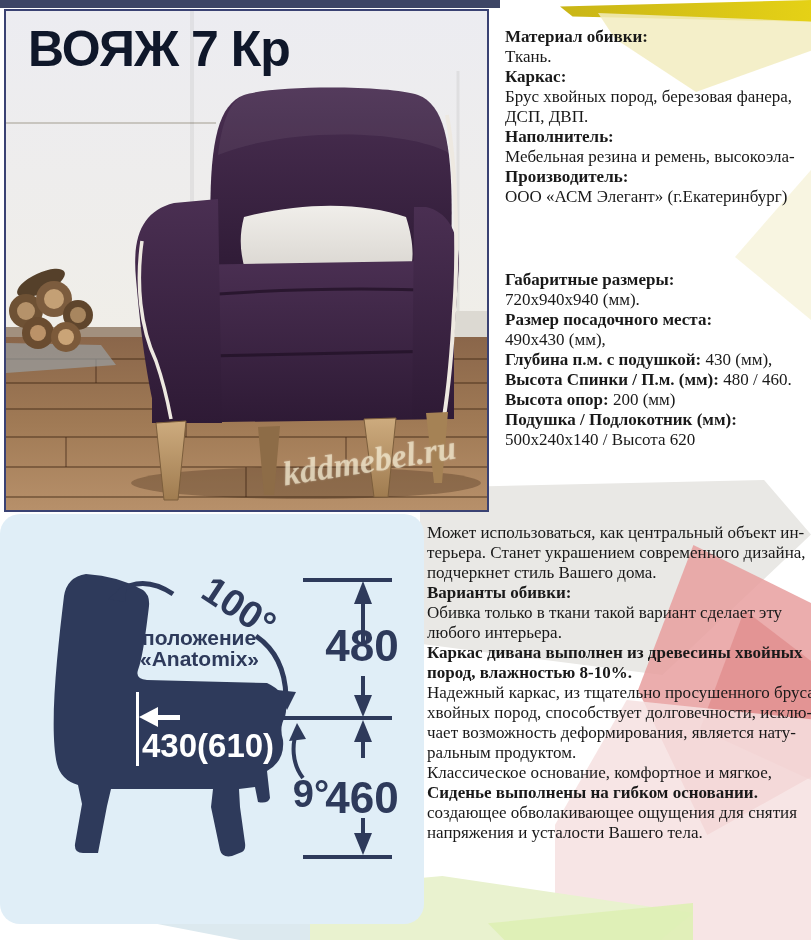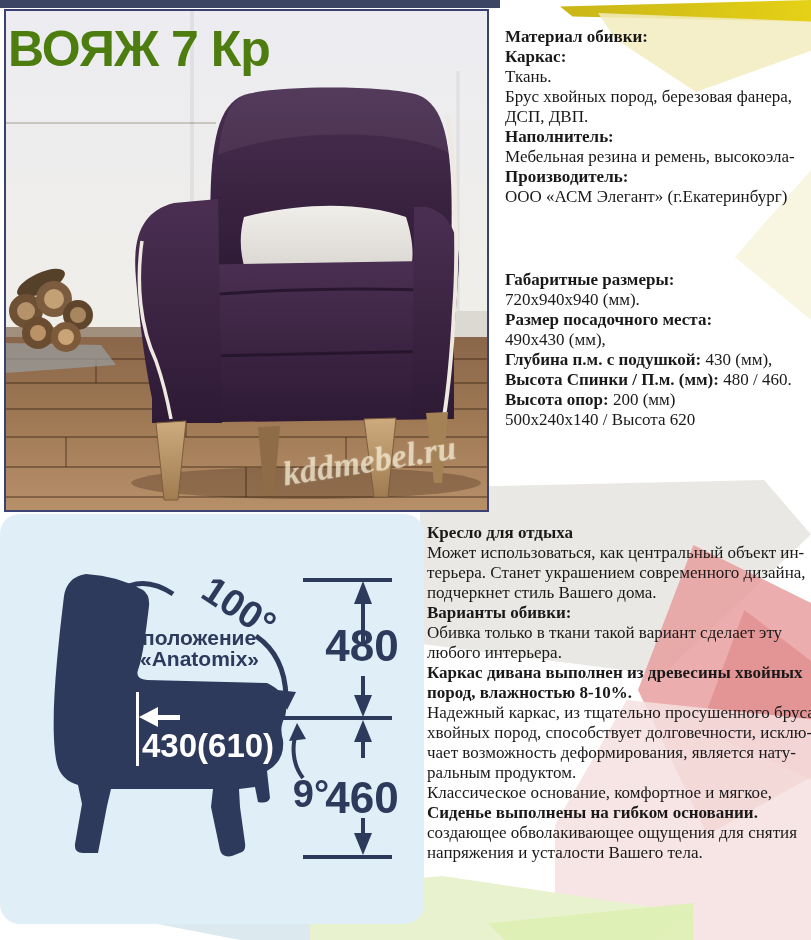--- a/index.html
+++ b/index.html
@@ -30,22 +30,22 @@
   .bg-lime{left:488px;top:903px;width:205px;height:37px;background:#def0b4;opacity:.9;
     clip-path:polygon(0 55%,100% 0,100% 100%,8% 100%);}
   .bg-blue-bl{left:0;top:845px;width:310px;height:95px;background:#dce9ef;
     clip-path:polygon(0 0,100% 35%,100% 100%,0 100%);}
   .bg-white-wedge{left:0;top:878px;width:240px;height:62px;background:#ffffff;
     clip-path:polygon(0 25%,100% 100%,0 100%);}
 
   
   .photo-box{left:4px;top:9px;width:485px;height:503px;border:2px solid #3a4273;
     box-sizing:border-box;z-index:1;background:#ededf1;}
-  .product-title{left:8px;top:20px;z-index:2;font-size:50px;font-weight:bold;
-    color:#4d7c0f;letter-spacing:-1px;}
+  .product-title{left:28px;top:20px;z-index:2;font-size:50px;font-weight:bold;
+    color:#0f172a;letter-spacing:-1px;}
   .watermark{left:282px;top:442px;z-index:3;font-family:"Liberation Serif",serif;
     font-style:italic;font-weight:bold;font-size:34px;color:rgba(243,233,205,.66);
     transform:rotate(-9deg);text-shadow:0 0 2px rgba(255,255,255,.35);white-space:nowrap;}
 
   
   .spec-block{position:absolute;z-index:2;font-family:"Liberation Serif",serif;
     font-size:17px;line-height:20px;color:#191919;}
   .specs1{left:505px;top:27px;width:300px;}
   .specs2{left:505px;top:270px;width:300px;}
   .desc{left:427px;top:523px;width:380px;z-index:2;}
@@ -147,23 +147,23 @@
     </svg>
   </div>
 
   <div class="abs product-title">ВОЯЖ 7 Кр</div>
   <div class="abs watermark">kddmebel.ru</div>
 
   <div class="spec-block specs1">
 
       <div class="spec-line"><span class="b">Материал обивки:</span><span></span></div>
 
+      <div class="spec-line"><span class="b"></span><span>Ткань.</span></div>
+
       <div class="spec-line"><span class="b">Каркас:</span><span></span></div>
-
-      <div class="spec-line"><span class="b"></span><span>Ткань.</span></div>
 
       <div class="spec-line"><span class="b"></span><span>Брус хвойных пород, березовая фанера,</span></div>
 
       <div class="spec-line"><span class="b"></span><span>ДСП, ДВП.</span></div>
 
       <div class="spec-line"><span class="b">Наполнитель:</span><span></span></div>
 
       <div class="spec-line"><span class="b"></span><span>Мебельная резина и ремень, высокоэла-</span></div>
 
 
@@ -181,27 +181,27 @@
       <div class="spec-line"><span class="b">Размер посадочного места:</span><span></span></div>
 
       <div class="spec-line"><span class="b"></span><span>490x430 (мм),</span></div>
 
       <div class="spec-line"><span class="b">Глубина п.м. с подушкой:</span><span> 430 (мм),</span></div>
 
       <div class="spec-line"><span class="b">Высота Спинки / П.м. (мм):</span><span> 480 / 460.</span></div>
 
       <div class="spec-line"><span class="b">Высота опор:</span><span> 200 (мм)</span></div>
 
+      <div class="spec-line"><span class="b">Подушка / Подлокотник (мм):</span><span></span></div>
 
       <div class="spec-line"><span class="b"></span><span>500x240x140 / Высота 620</span></div>
     </div>
 
   <div class="spec-block desc">
 
-      <div class="spec-line"><span class="b">Кресло для отдыха</span><span></span></div>
 
       <div class="spec-line"><span class="b"></span><span>Может использоваться, как центральный объект ин-</span></div>
 
       <div class="spec-line"><span class="b"></span><span>терьера. Станет украшением современного дизайна,</span></div>
 
       <div class="spec-line"><span class="b"></span><span>подчеркнет стиль Вашего дома.</span></div>
 
       <div class="spec-line"><span class="b">Варианты обивки:</span><span></span></div>
 
       <div class="spec-line"><span class="b"></span><span>Обивка только в ткани такой вариант сделает эту</span></div>

